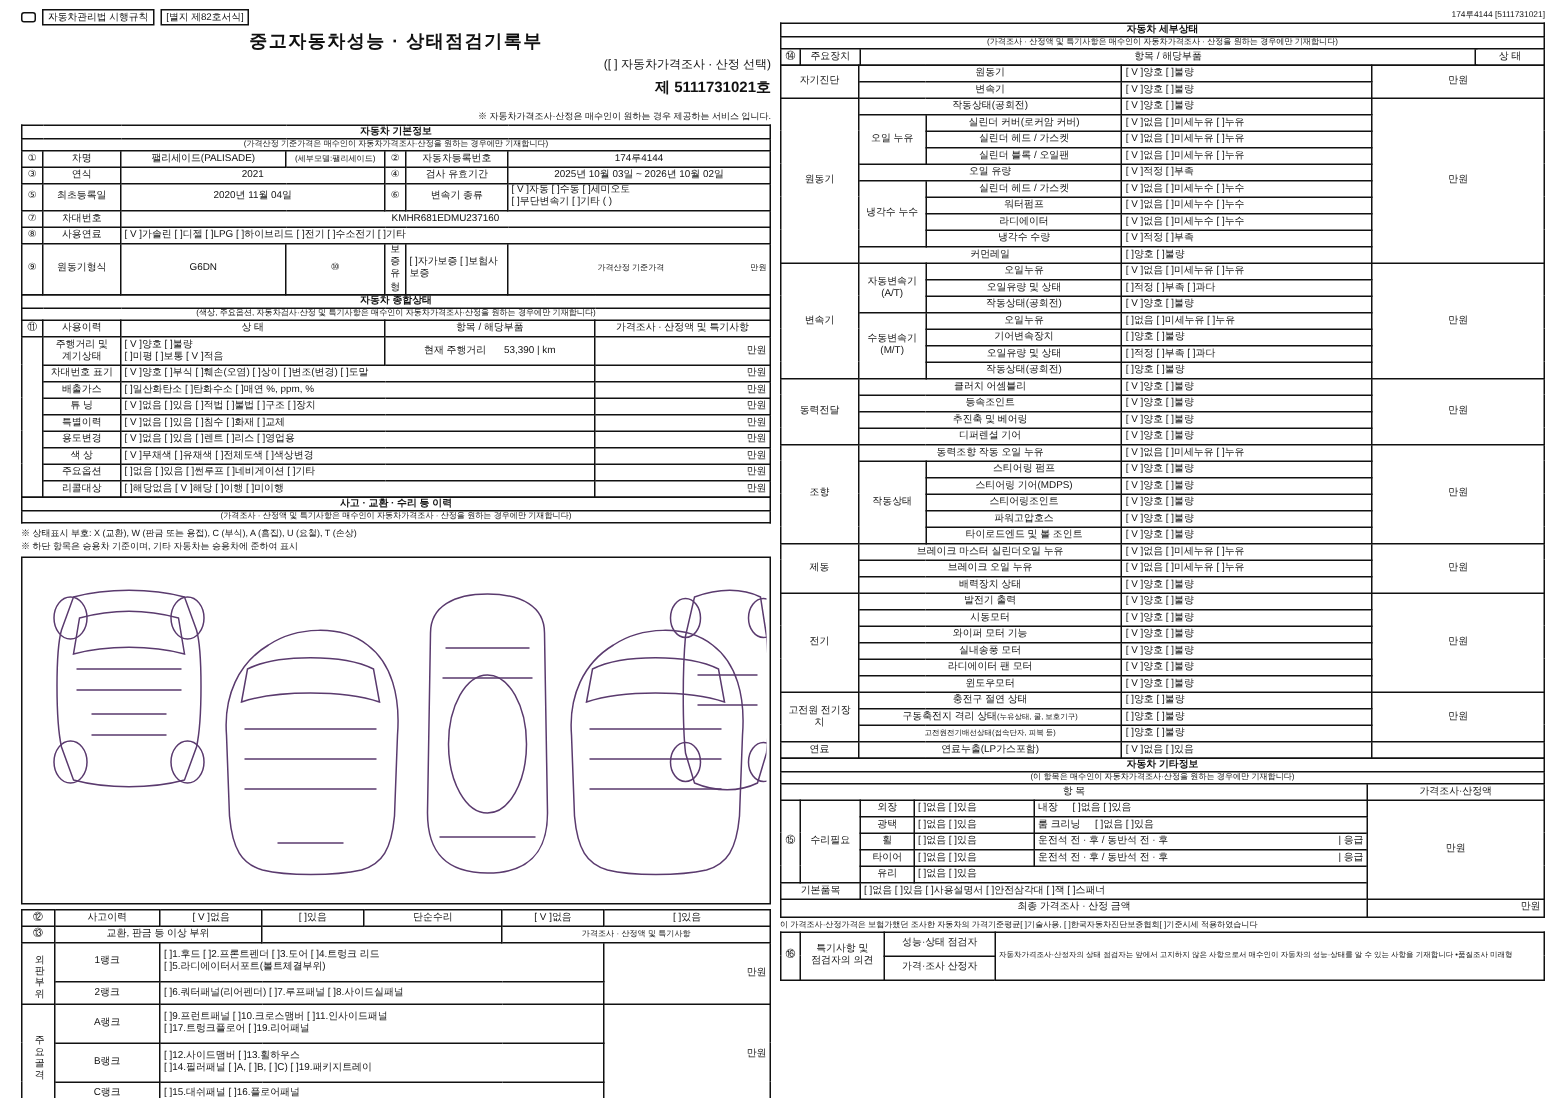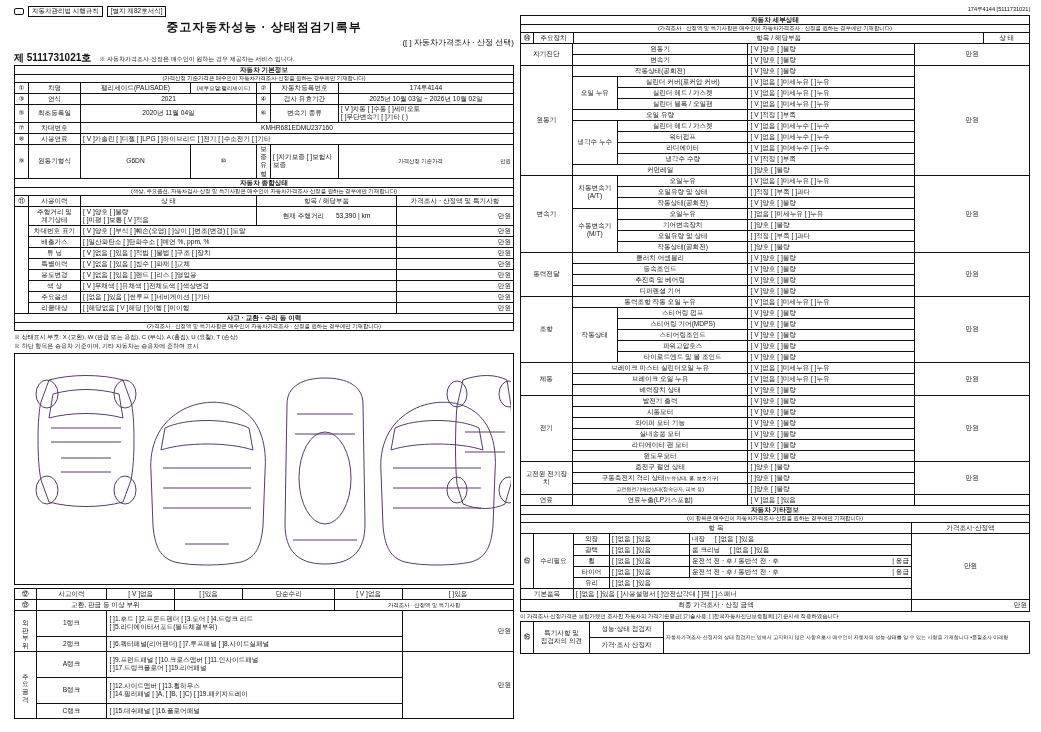--- a/index.html
+++ b/index.html
@@ -48,21 +48,21 @@
       <div class="hdrline">
         <span style="display:inline-block;width:10px;height:7px;border:1px solid #111;border-radius:2px;position:relative;"></span>
         <span style="border:1px solid #111;padding:0 3px;">자동차관리법 시행규칙</span>
         <span style="border:1px solid #111;padding:0 3px;">[별지 제82호서식]</span>
       </div>
     </div>
 
     <div class="ttl">중고자동차성능 · 상태점검기록부</div>
     <div class="sub" style="margin:1px 0 3px 0;">([  ] 자동차가격조사 · 산정 선택)</div>
 
-    <div style="display:flex;align-items:flex-end;gap:8px;margin-bottom:0;">
+    <div style="display:flex;align-items:flex-end;gap:8px;margin-bottom:0;flex-direction:column;">
       <div class="docno">제 5111731021호</div>
       <div class="note" style="padding-bottom:1px;">※ 자동차가격조사·산정은 매수인이 원하는 경우 제공하는 서비스 입니다.</div>
     </div>
 
     <table>
       <tbody>
           <tr>
             <td colspan="7" class="hd">자동차 기본정보</td>
           </tr>
       <tr>

